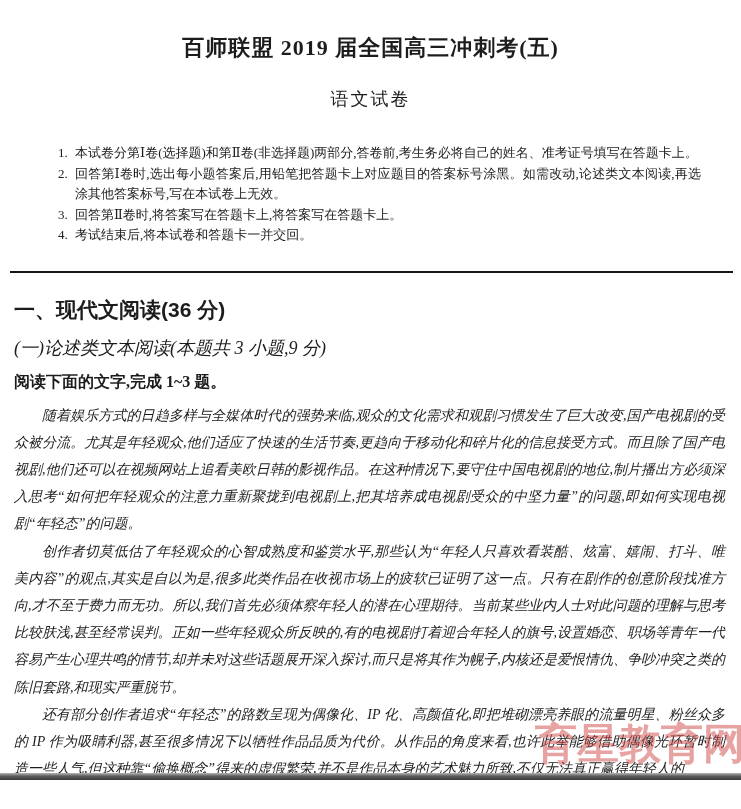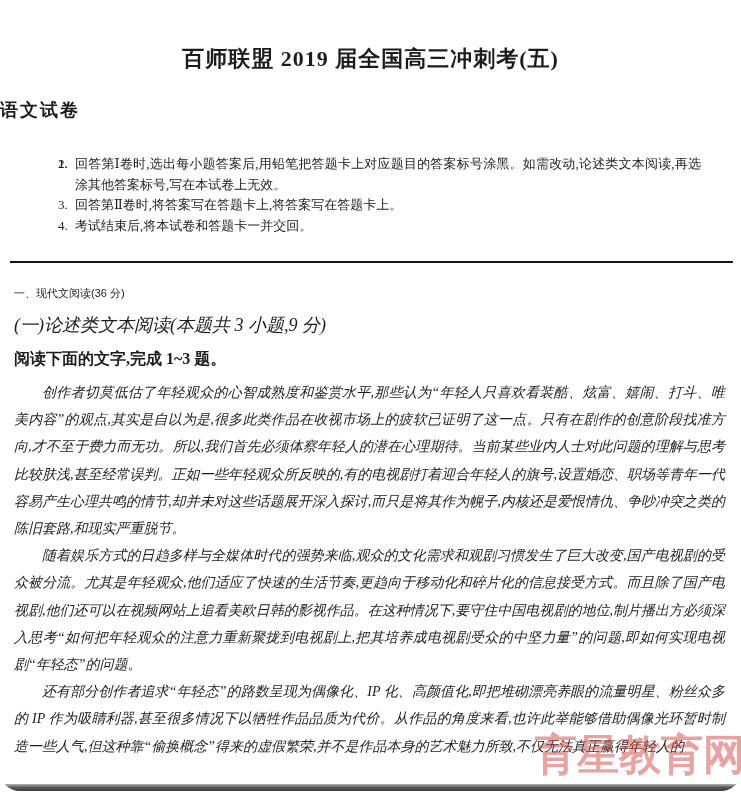--- a/index.html
+++ b/index.html
@@ -1,50 +1,49 @@
 <!DOCTYPE html>
 <html><head>
 <meta charset="utf-8">
 <style>
   html,body { margin:0; padding:0; background:#ffffff; }
   .page {
-    position:relative; width:741px; height:780px; margin:11px auto;
+    position:relative; width:741px; height:780px; margin:0 auto;
     background:#fff; overflow:hidden; color:#1c1c1c;
     font-family:"Liberation Serif","DejaVu Serif",serif;
-    border-radius:20px;
   }
   .exam-title {
     margin:33px 0 0 0; text-align:center;
     font-size:22px; font-weight:bold; letter-spacing:1px;
     font-family:"Liberation Serif","DejaVu Serif",serif;
   }
   .paper-subtitle {
-    margin:24px 0 0 0; 
-    font-size:18px; font-weight:bold; letter-spacing:2px;
+    margin:24px 0 0 0; text-align:center;
+    font-size:18px; font-weight:normal; letter-spacing:2px;
   }
   .notice { margin:32px 40px 0 42px; }
   .notice-heading {
     font-size:14px; font-weight:bold;
     font-family:"Liberation Sans","DejaVu Sans",sans-serif;
   }
   .notice-list { margin:4px 0 0 0; padding:0; list-style:none; }
   .notice-item {
     position:relative; padding-left:33px; font-size:13px; line-height:20.5px;
     text-align:justify;
   }
   .notice-item .num { position:absolute; left:16px; }
   .exam-summary {
     margin:17px 0 0 0; text-align:center; font-size:15px; letter-spacing:0.5px;
   }
   .rule {
     border:none; border-top:2.5px solid #151515; margin:25px 8px 0 10px;
   }
   .main { margin:23px 16px 0 14px; }
   .section-heading {
-    font-size:11px; font-weight:normal;
+    font-size:21px; font-weight:bold;
     font-family:"Liberation Sans","DejaVu Sans",sans-serif;
   }
   .subsection-heading {
     margin-top:12px; font-size:18px; font-style:italic;
   }
   .reading-instruction {
     margin-top:12px; font-size:16px; font-weight:bold;
     font-family:Liberation Serif, serif;
   }
   .passage { margin-top:9px; }
@@ -68,20 +67,21 @@
 
 <div class="page">
 
   <h1 class="exam-title">百师联盟 2019 届全国高三冲刺考(五)</h1>
   <h2 class="paper-subtitle">语文试卷</h2>
 
   <div class="notice">
     <ol class="notice-list">
       <li class="notice-item">
         <span class="num">1.</span>
+        <span>本试卷分第Ⅰ卷(选择题)和第Ⅱ卷(非选择题)两部分,答卷前,考生务必将自己的姓名、准考证号填写在答题卡上。</span>
       </li>
       <li class="notice-item">
         <span class="num">2.</span>
         <span>回答第Ⅰ卷时,选出每小题答案后,用铅笔把答题卡上对应题目的答案标号涂黑。如需改动,论述类文本阅读,再选涂其他答案标号,写在本试卷上无效。</span>
       </li>
       <li class="notice-item">
         <span class="num">3.</span>
         <span>回答第Ⅱ卷时,将答案写在答题卡上,将答案写在答题卡上。</span>
       </li>
       <li class="notice-item">
@@ -93,22 +93,22 @@
 
 
   <hr class="rule">
 
   <div class="main">
     <div class="section-heading">一、现代文阅读(36 分)</div>
     <div class="subsection-heading">(一)论述类文本阅读(本题共 3 小题,9 分)</div>
     <div class="reading-instruction">阅读下面的文字,完成 1~3 题。</div>
 
     <div class="passage">
+      <p>随着娱乐方式的日趋多样与全媒体时代的强势来临,观众的文化需求和观剧习惯发生了巨大改变,国产电视剧的受众被分流。尤其是年轻观众,他们适应了快速的生活节奏,更趋向于移动化和碎片化的信息接受方式。而且除了国产电视剧,他们还可以在视频网站上追看美欧日韩的影视作品。在这种情况下,要守住中国电视剧的地位,制片播出方必须深入思考“如何把年轻观众的注意力重新聚拢到电视剧上,把其培养成电视剧受众的中坚力量”的问题,即如何实现电视剧“年轻态”的问题。</p>
       <p>创作者切莫低估了年轻观众的心智成熟度和鉴赏水平,那些认为“年轻人只喜欢看装酷、炫富、嬉闹、打斗、唯美内容”的观点,其实是自以为是,很多此类作品在收视市场上的疲软已证明了这一点。只有在剧作的创意阶段找准方向,才不至于费力而无功。所以,我们首先必须体察年轻人的潜在心理期待。当前某些业内人士对此问题的理解与思考比较肤浅,甚至经常误判。正如一些年轻观众所反映的,有的电视剧打着迎合年轻人的旗号,设置婚恋、职场等青年一代容易产生心理共鸣的情节,却并未对这些话题展开深入探讨,而只是将其作为幌子,内核还是爱恨情仇、争吵冲突之类的陈旧套路,和现实严重脱节。</p>
-      <p>随着娱乐方式的日趋多样与全媒体时代的强势来临,观众的文化需求和观剧习惯发生了巨大改变,国产电视剧的受众被分流。尤其是年轻观众,他们适应了快速的生活节奏,更趋向于移动化和碎片化的信息接受方式。而且除了国产电视剧,他们还可以在视频网站上追看美欧日韩的影视作品。在这种情况下,要守住中国电视剧的地位,制片播出方必须深入思考“如何把年轻观众的注意力重新聚拢到电视剧上,把其培养成电视剧受众的中坚力量”的问题,即如何实现电视剧“年轻态”的问题。</p>
       <p>还有部分创作者追求“年轻态”的路数呈现为偶像化、IP 化、高颜值化,即把堆砌漂亮养眼的流量明星、粉丝众多的 IP 作为吸睛利器,甚至很多情况下以牺牲作品品质为代价。从作品的角度来看,也许此举能够借助偶像光环暂时制造一些人气,但这种靠“偷换概念”得来的虚假繁荣,并不是作品本身的艺术魅力所致,不仅无法真正赢得年轻人的</p>
     </div>
   </div>
 
   <div class="watermark" style="color: rgb(209, 72, 72); opacity: 0.5;">育星教育网</div>
   <div class="bottom-edge"></div>
 
 </div>
 
 </body></html>

